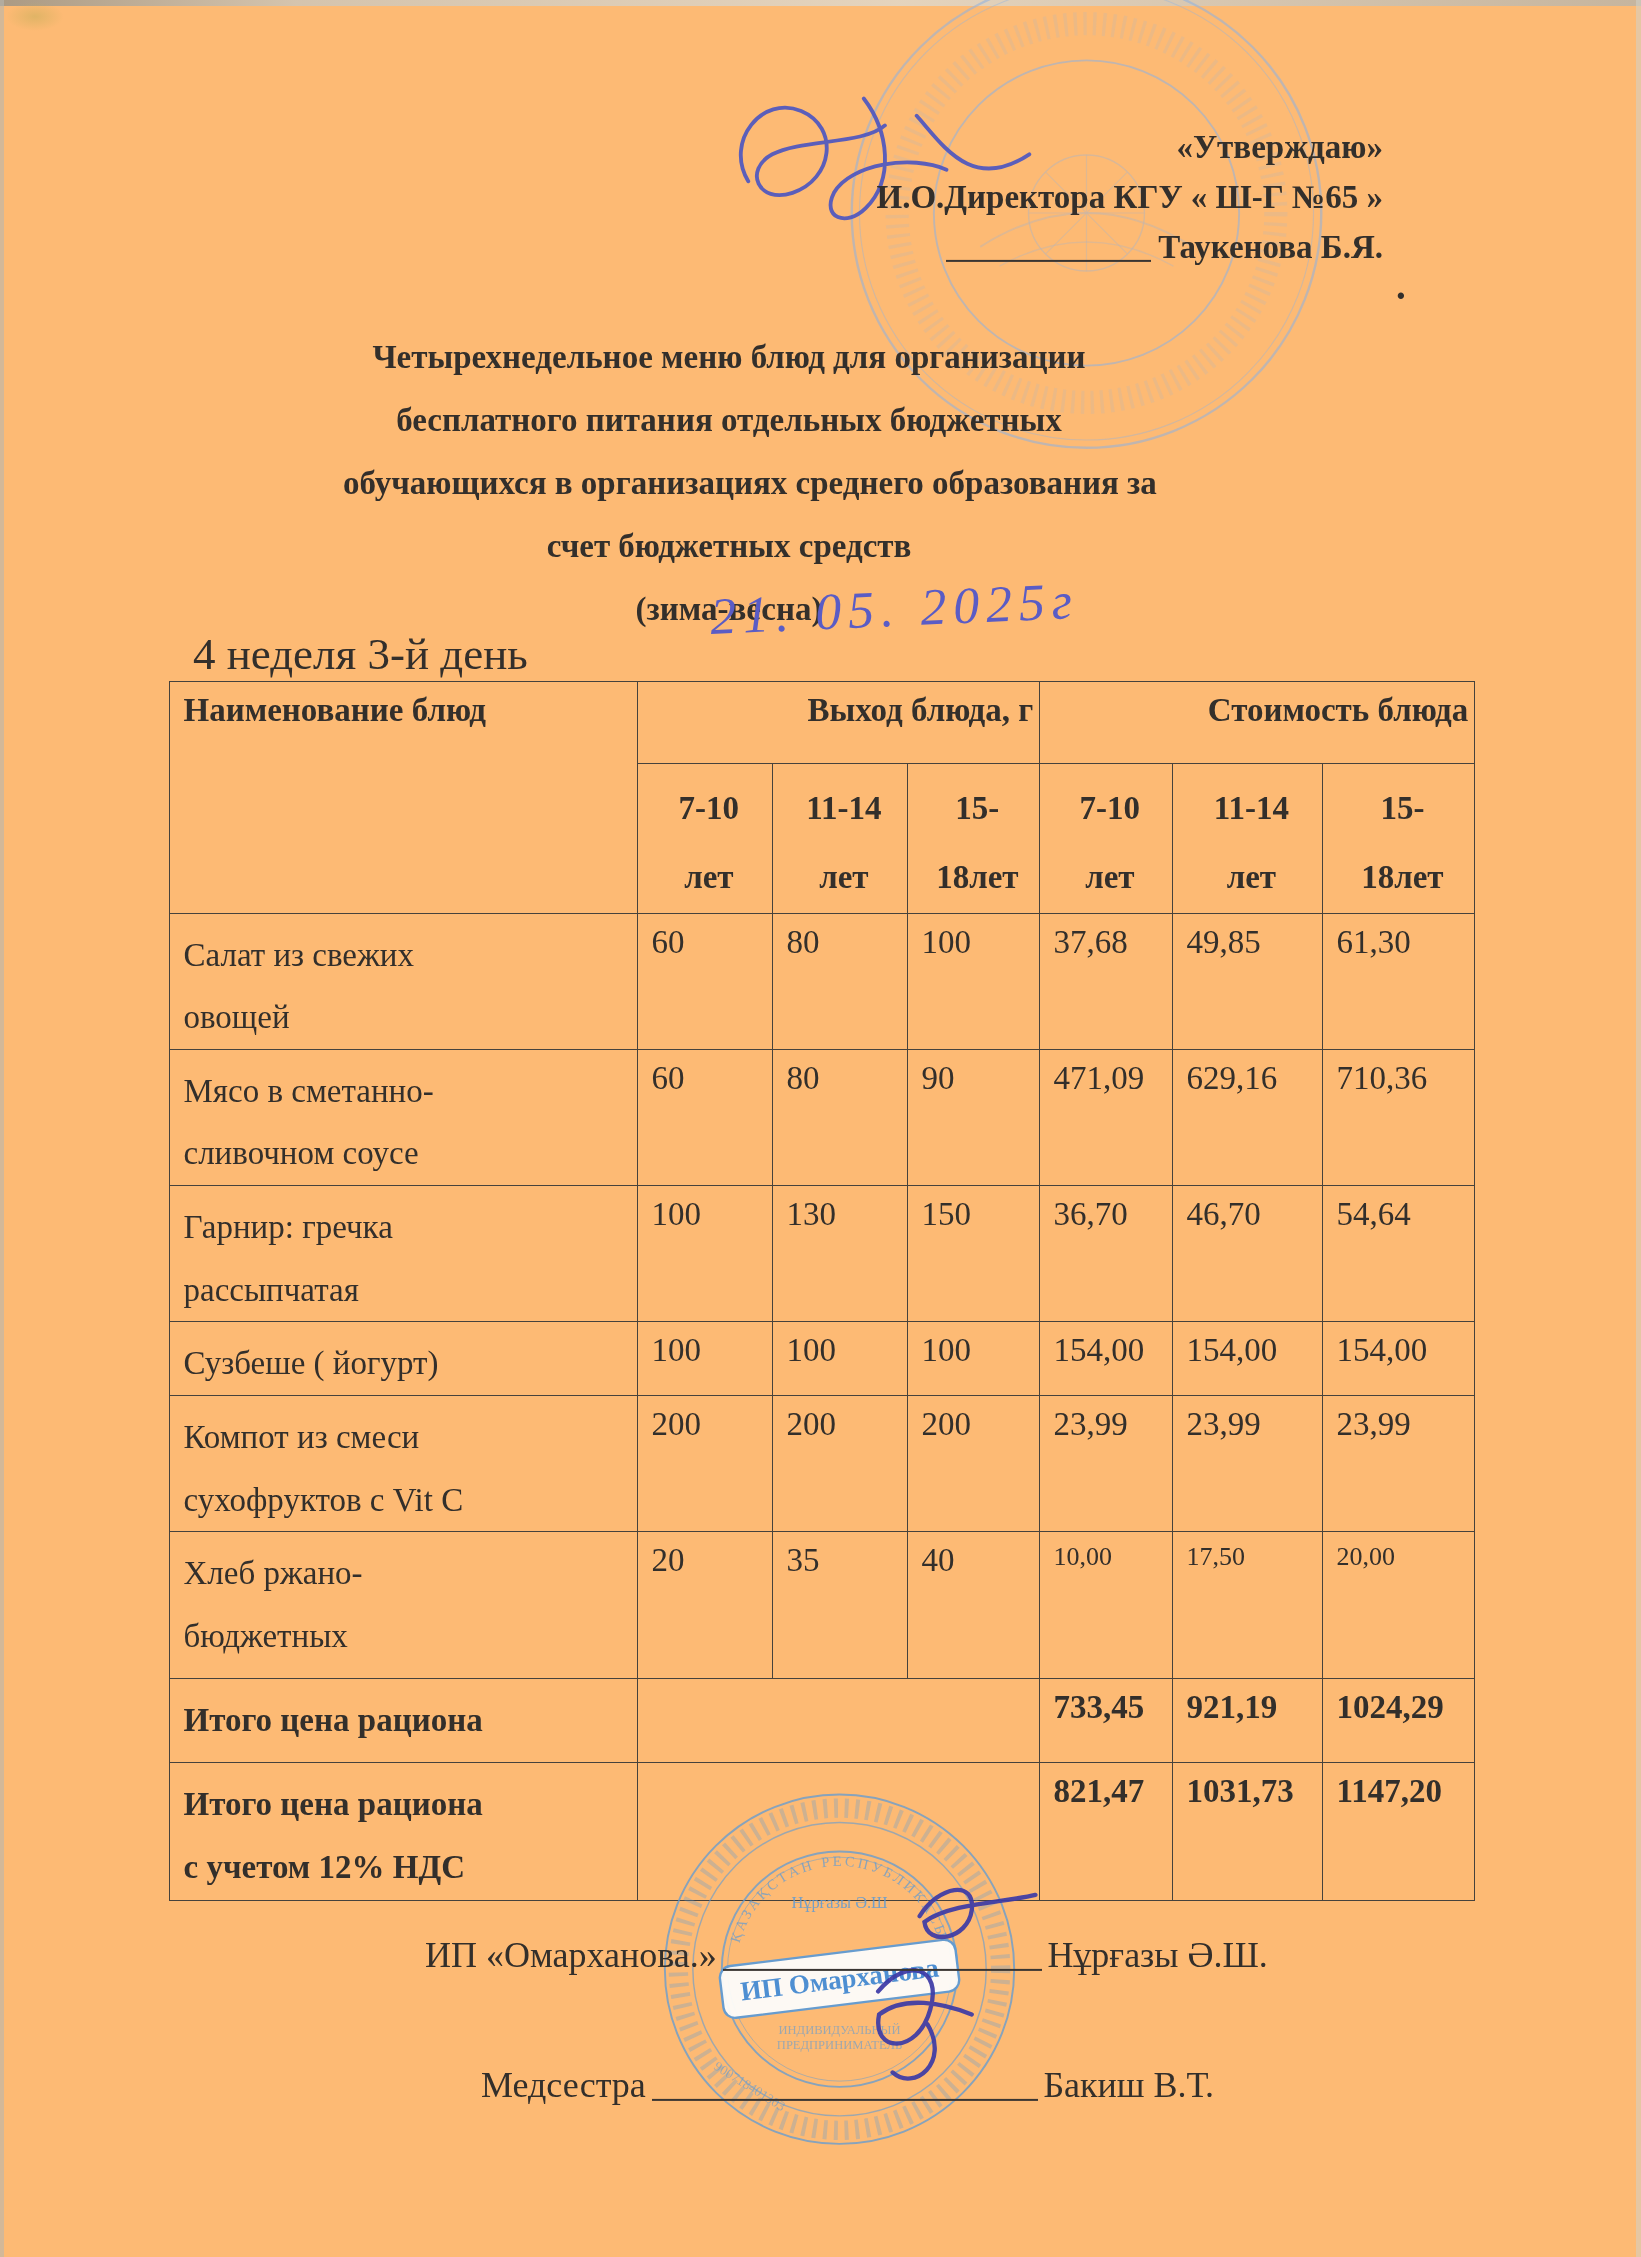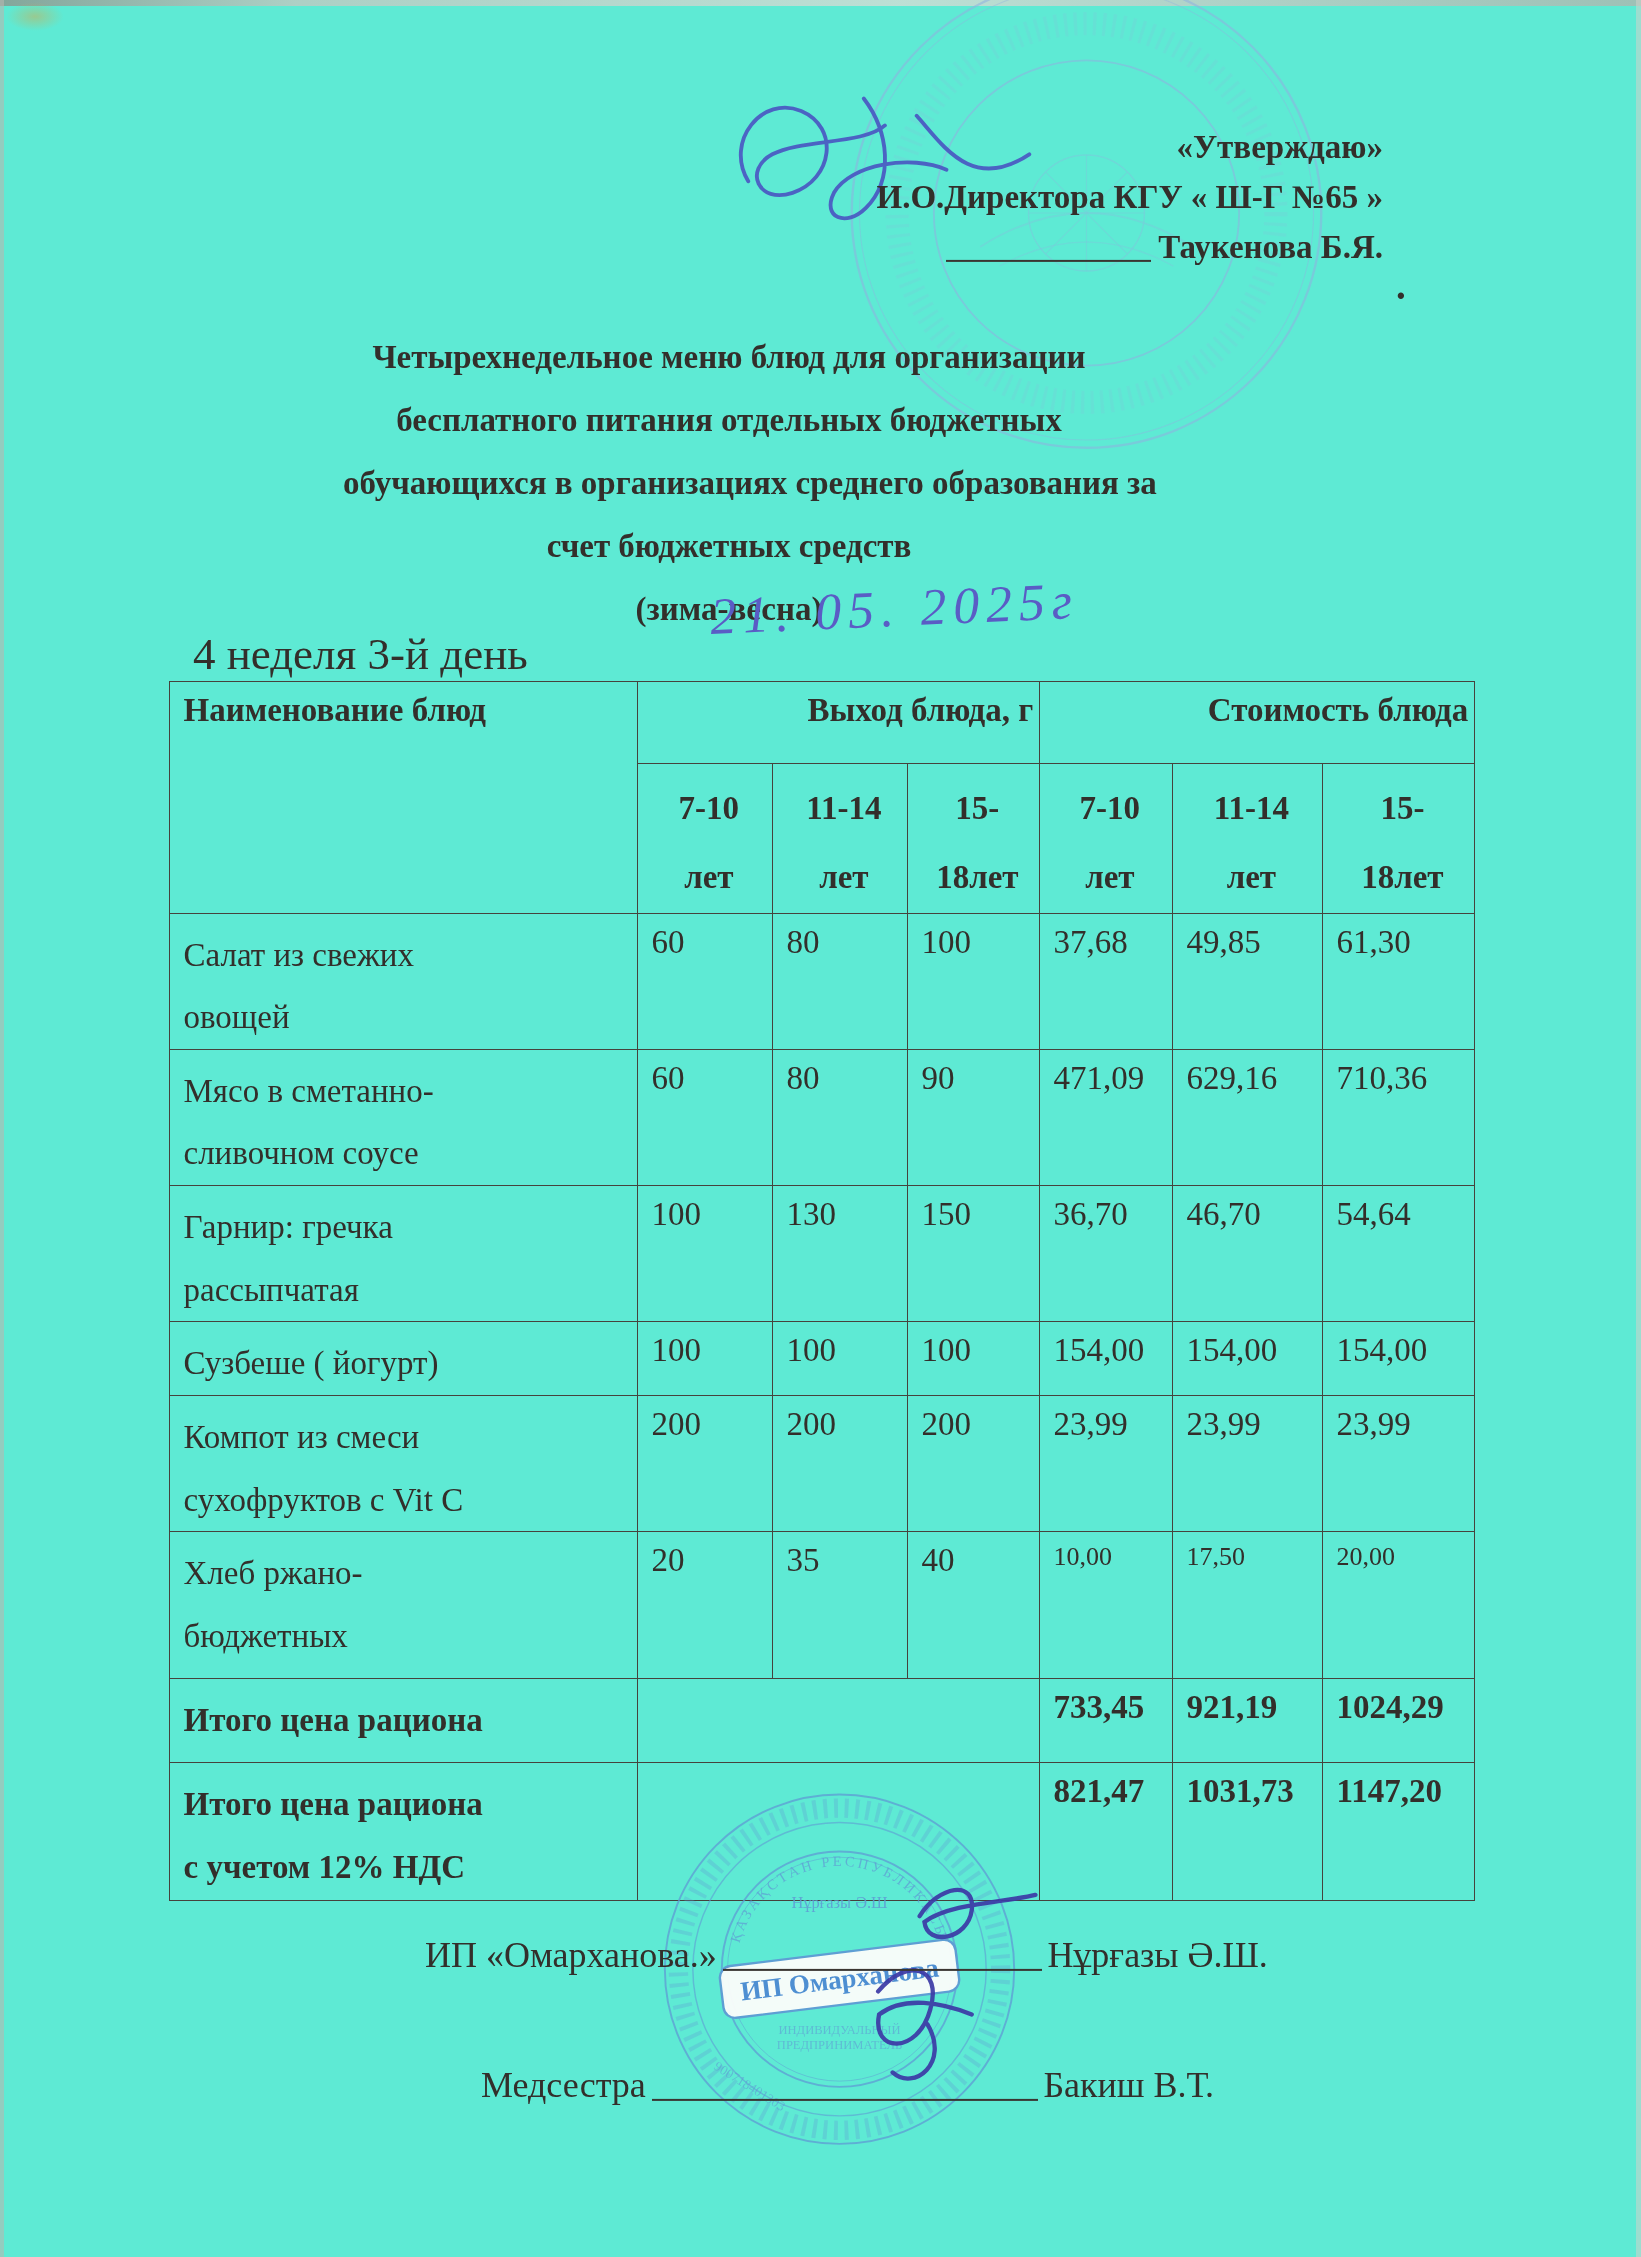--- a/index.html
+++ b/index.html
@@ -1,20 +1,20 @@
 <!DOCTYPE html>
 <html><head>
 <meta charset="utf-8">
 <style>
   * { box-sizing: border-box; }
   html,body { margin:0; padding:0; background:#9a9a94; }
   .page {
     position: relative;
     width: 1641px; height: 2257px;
-    background: #5eead4;
+    background: #fdba74;
     font-family: "Liberation Serif", "DejaVu Serif", serif;
     color: #332f2b;
     overflow: hidden;
   }
   
   .edge-top { position:absolute; top:0; left:0; width:100%; height:5.8px;
     background:linear-gradient(to right,#8f8f88,#c7c7c0 18%,#dcdcd5 55%,#b3b3ac); opacity:.75; }
   .edge-left { position:absolute; top:0; left:0; width:3.9px; height:100%; background:#b7b7b0; opacity:.6; }
   .edge-right { position:absolute; top:0; right:0; width:4.8px; height:100%; background:#d2d2cb; opacity:.55; }
   .corner-spot { position:absolute; top:1.9px; left:5.8px; width:58px; height:29px;

